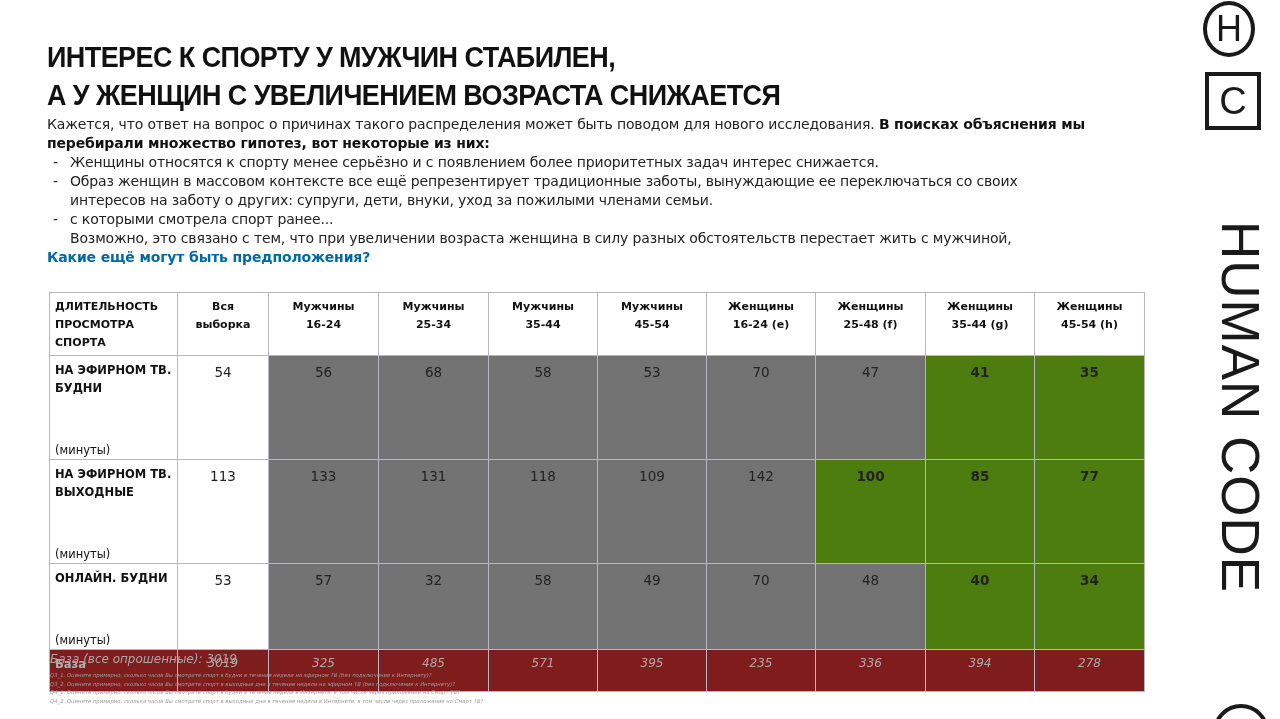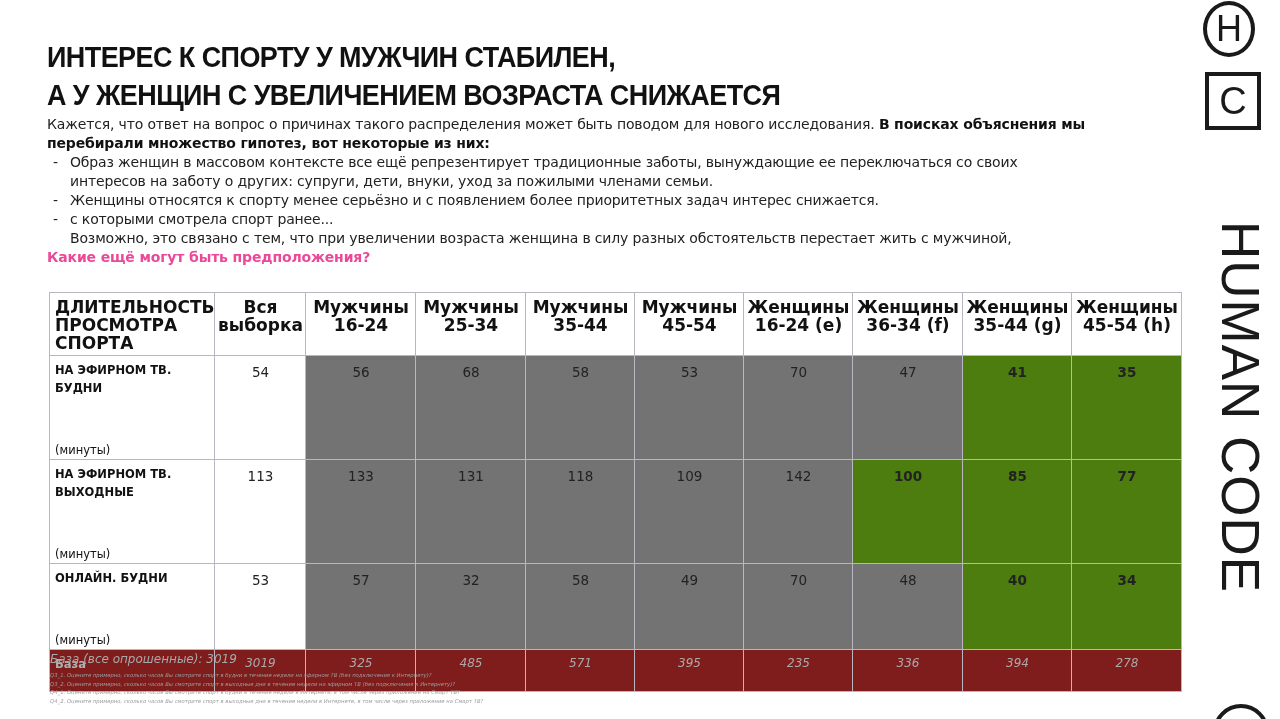--- a/index.html
+++ b/index.html
@@ -18,32 +18,32 @@
       position: absolute; left: 47px; top: 115px; width: 1100px;
       font-family: "DejaVu Sans", sans-serif; font-size: 14px; line-height: 19px;
       color: #222; letter-spacing: -0.15px;
     }
     .intro b { font-weight: 700; color: #111; }
     .intro .p1 { white-space: normal; width: 1090px; }
     .bullets { list-style: none; margin-left: 6px; }
     .bullets li { position: relative; padding-left: 17px; }
     .bullets li::before { content: "-"; position: absolute; left: 0; top: 0; }
     .bullets li span.line { display: block; }
-    .question { font-weight: 700; color: #ec4899; }
+    .question { font-weight: 700; color: #0369a1; }
 
     table.data {
       position: absolute; left: 49px; top: 292px;
       border-collapse: collapse; table-layout: fixed;
       font-family: "DejaVu Sans", sans-serif;
     }
     table.data td, table.data th {
       border: 1px solid #b9b6c2; vertical-align: top;
     }
     table.data th {
-      font-weight: 700; font-size: 17px; line-height: 18px; color: #111;
+      font-weight: 700; font-size: 11px; line-height: 18px; color: #111;
       text-align: center; padding-top: 5px; height: 63px; background: #fff;
     }
     table.data th.rowhead { text-align: left; padding-left: 5px; }
     table.data td {
       font-size: 13.5px; text-align: center; padding-top: 8px; color: #222;
     }
     table.data td.rowlabel {
       text-align: left; padding-left: 5px; padding-top: 5px;
       font-weight: 700; font-size: 11.5px; line-height: 18px; color: #111;
     }
@@ -94,25 +94,25 @@
 
 <div class="title">
   <div>ИНТЕРЕС К СПОРТУ У МУЖЧИН СТАБИЛЕН,</div>
   <div>А У ЖЕНЩИН С УВЕЛИЧЕНИЕМ ВОЗРАСТА  СНИЖАЕТСЯ</div>
 </div>
 
 <div class="intro">
   <div class="p1"><span>Кажется, что ответ на вопрос о причинах такого распределения может быть поводом для нового исследования. </span><b>В поисках объяснения мы перебирали множество  гипотез, вот некоторые из них:</b></div>
   <ul class="bullets">
     <li>
+      <span class="line">Женщины относятся к спорту менее серьёзно и с появлением более приоритетных задач интерес снижается.</span>
+    </li>
+    <li>
       <span class="line">Образ женщин в массовом контексте все ещё репрезентирует традиционные заботы, вынуждающие ее переключаться со своих</span>
       <span class="line">интересов на заботу о других: супруги, дети, внуки, уход за пожилыми членами семьи.</span>
-    </li>
-    <li>
-      <span class="line">Женщины относятся к спорту менее серьёзно и с появлением более приоритетных задач интерес снижается.</span>
     </li>
     <li>
       <span class="line">с которыми смотрела спорт ранее...</span>
       <span class="line">Возможно, это связано с тем, что при увеличении возраста женщина в силу разных обстоятельств перестает жить с мужчиной,</span>
     </li>
   </ul>
   <div class="question">Какие ещё могут быть предположения?</div>
 </div>
 
 <table class="data">
@@ -154,21 +154,21 @@
     <th>
           <div>Мужчины</div>
           <div>45-54</div>
         </th>
     <th>
           <div>Женщины</div>
           <div>16-24 (e)</div>
         </th>
     <th>
           <div>Женщины</div>
-          <div>36-34 (f)</div>
+          <div>25-48 (f)</div>
         </th>
     <th>
           <div>Женщины</div>
           <div>35-44 (g)</div>
         </th>
     <th>
           <div>Женщины</div>
           <div>45-54 (h)</div>
         </th>
   </tr>

